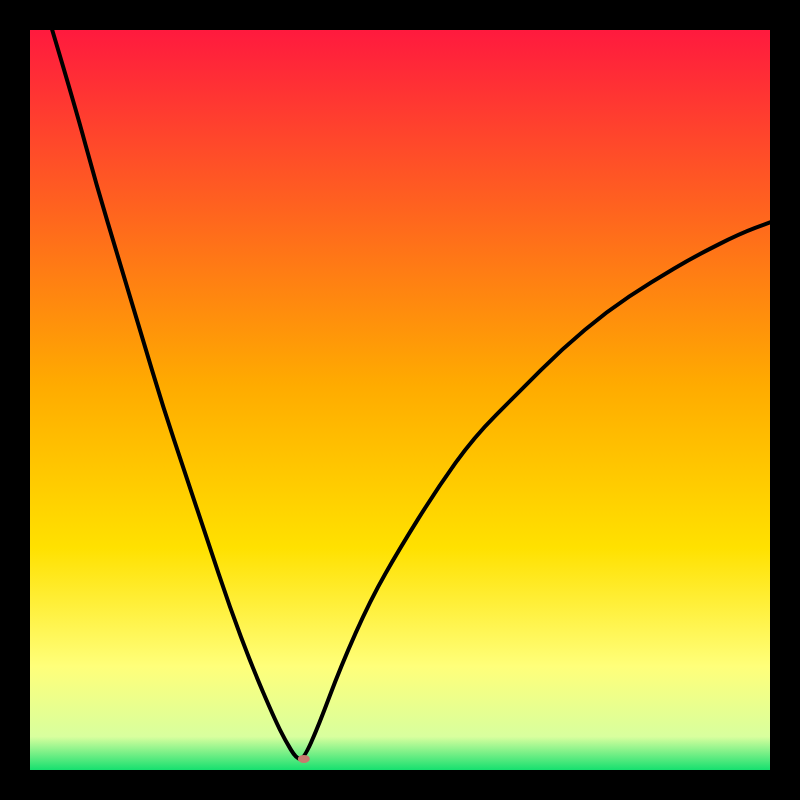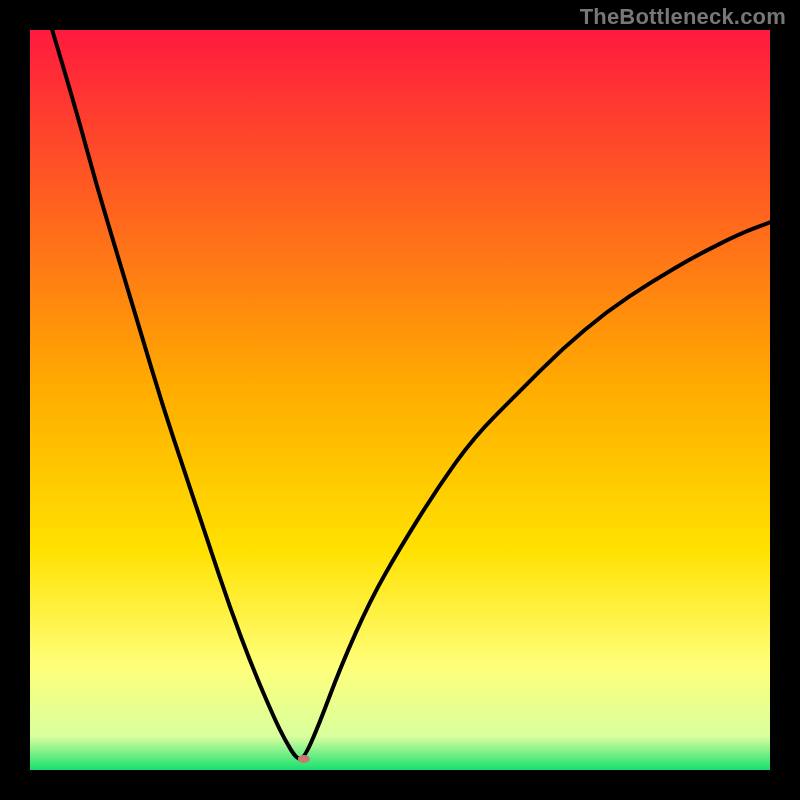--- a/index.html
+++ b/index.html
@@ -39,21 +39,20 @@
   svg {
     display: block;
     width: 740px;
     height: 740px;
   }
 </style>
 </head>
 <body>
 
 <div class="outer">
-  <div class="watermark">TheBottleneck.com</div>
 
   <div class="plot-frame">
     <svg id="chart-svg" viewBox="0 0 740 740">
       <defs>
         <linearGradient id="bg-grad" x1="0" y1="0" x2="0" y2="1">
           <stop id="g-stop-0" offset="0%" stop-color="#ff1a3e"></stop>
           <stop id="g-stop-1" offset="48%" stop-color="#ffab00"></stop>
           <stop id="g-stop-2" offset="70%" stop-color="#ffe100"></stop>
           <stop id="g-stop-3" offset="86%" stop-color="#ffff7a"></stop>
           <stop id="g-stop-4" offset="95.5%" stop-color="#d8ff9e"></stop>

